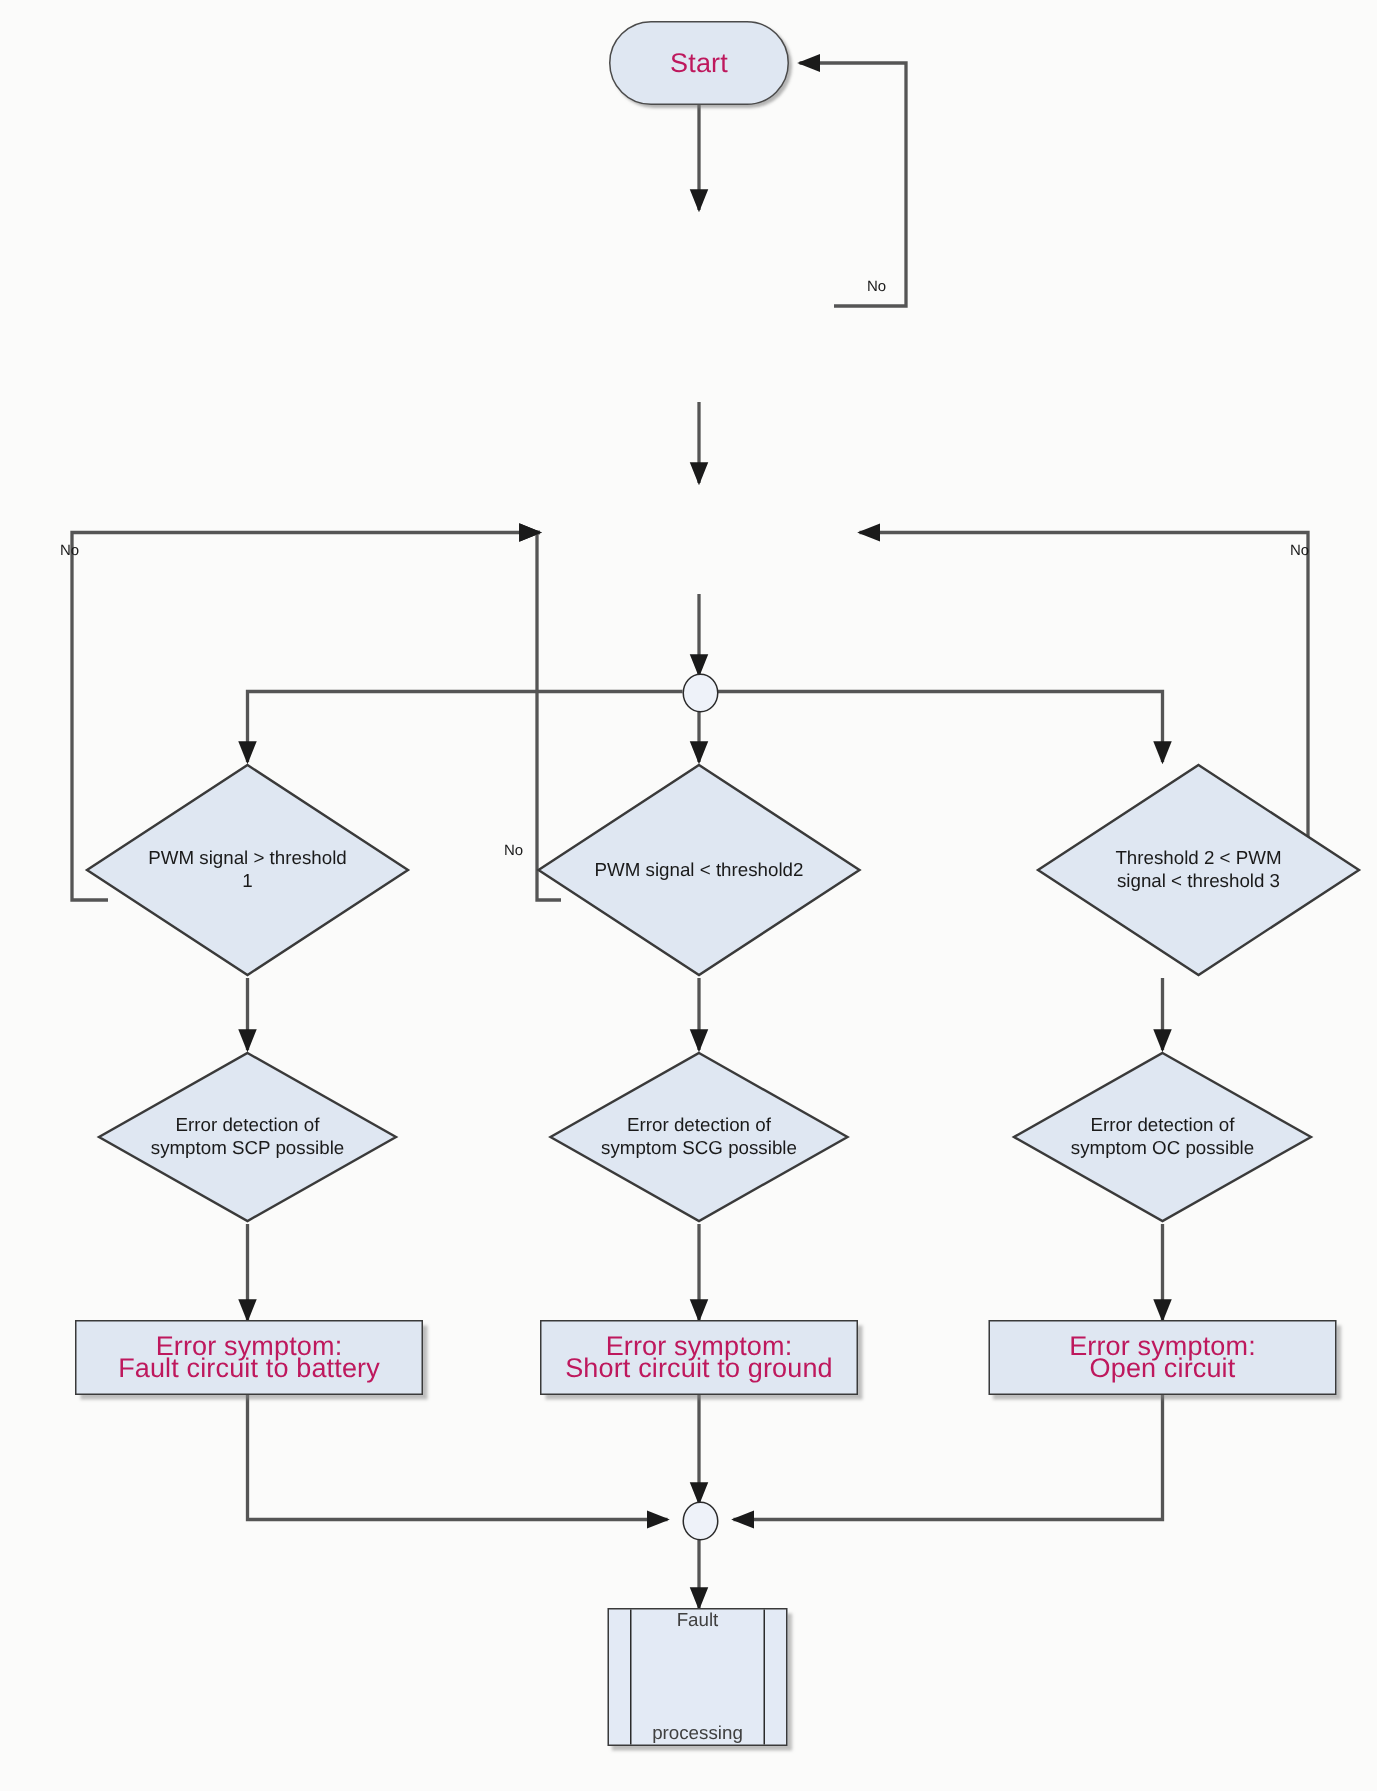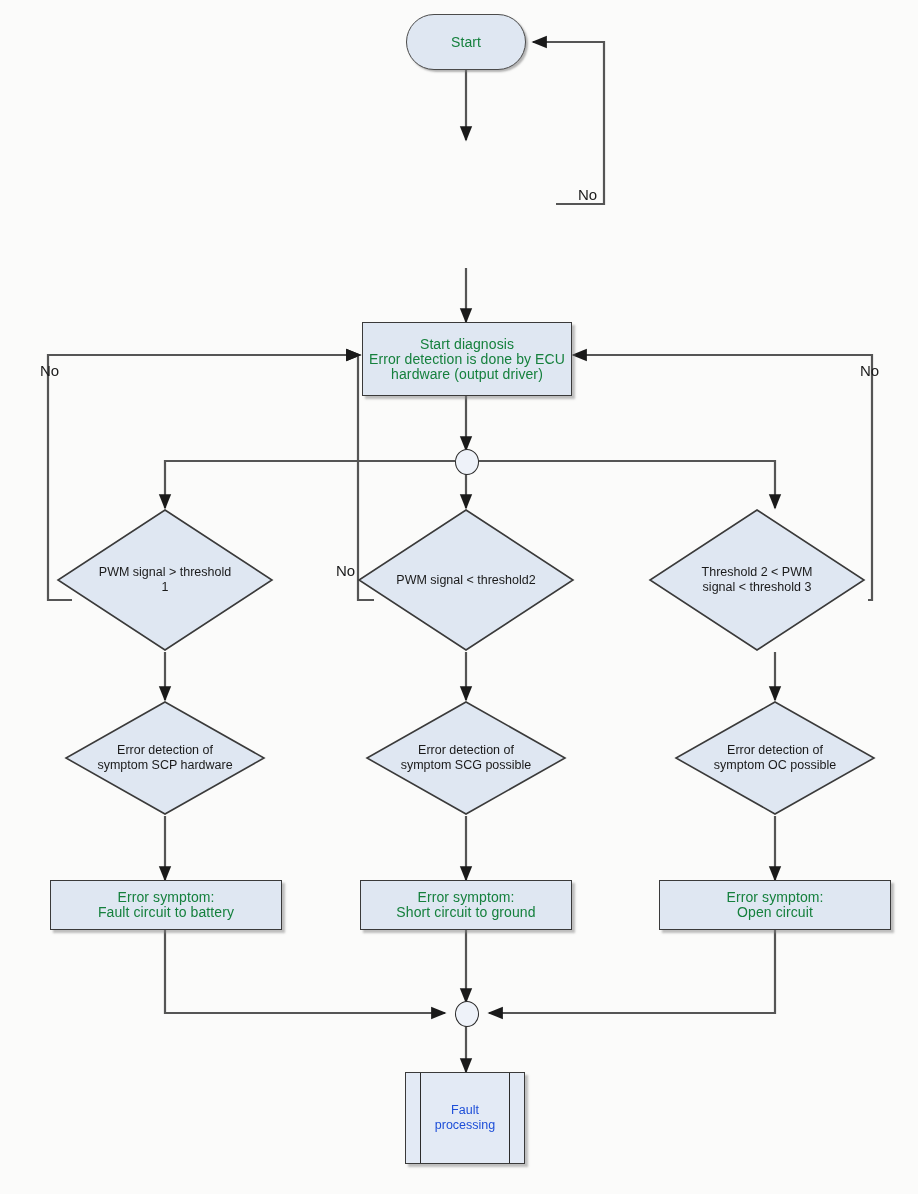--- a/index.html
+++ b/index.html
@@ -9,22 +9,22 @@
     font-family:"Liberation Sans", sans-serif;
     overflow:hidden;
   }
   #stage{position:relative;width:918px;height:1194px;}
   svg#wires{position:absolute;left:0;top:0;width:918px;height:1194px;}
   .node{
     position:absolute;
     box-sizing:border-box;
     display:flex;align-items:center;justify-content:center;
     text-align:right;
-    color:#15803d;
-    font-size:14px;
+    color:#be185d;
+    font-size:18px;
     line-height:15px;
     letter-spacing:.1px;
   }
   .terminator{
     background:#dfe7f2;
     border:1.6px solid #4b4b4b;
     border-radius:34px;
     box-shadow:2px 2px 2px rgba(120,120,120,.55);
   }
   .process{
@@ -39,34 +39,34 @@
     position:absolute;
     box-sizing:border-box;
   }
   .subroutine .bar{
     position:absolute;top:0;bottom:0;width:0;border-left:1.8px solid #2b2b2b;
   }
   .subroutine .bar.l{left:14px;}
   .subroutine .bar.r{right:14px;}
   .subroutine .sublabel{
     position:absolute;left:0;right:0;top:0;bottom:0;
-    display:flex;align-items:center;justify-content:center;text-align:center;
-    font-size:12.5px;line-height:15px;color:#1d4ed8;
+    display:flex;align-items:center;justify-content:space-between;text-align:center;
+    font-size:12.5px;line-height:15px;color:#404040;
   }
   .diamond-wrap{position:absolute;}
   .diamond-wrap svg{position:absolute;left:0;top:0;overflow:visible;}
   .diamond-label{
     position:absolute;left:0;top:0;right:0;bottom:0;
     display:flex;align-items:center;justify-content:center;
     text-align:center;font-size:12.5px;line-height:15px;color:#1a1a1a;
     pointer-events:none;
   }
   .edge-label{
     position:absolute;
-    font-size:15px;color:#1a1a1a;
+    font-size:10px;color:#1a1a1a;
     white-space:nowrap;
   }
   .junction{
     position:absolute;
     background:#eef2f9;
     border:1.6px solid #2b2b2b;
     border-radius:50%;
   }
 </style>
 </head>
@@ -115,25 +115,20 @@
       <path d="M466,1024 L466,1072" marker-end="url(#arrow)"></path>
     </g>
   </svg>
 
   <div class="node terminator" style="left:406px;top:14px;width:120px;height:56px;">
     <span>Start</span>
   </div>
 
   <div class="edge-label" style="left:578px;top:186px;">No</div>
 
-  <div class="node process" style="left:362px;top:322px;width:210px;height:74px;flex-direction:column;">
-    <span>Start diagnosis</span>
-    <span>Error detection is done by ECU</span>
-    <span>hardware (output driver)</span>
-  </div>
 
   <div class="junction" style="left:455px;top:449px;width:22px;height:24px;"></div>
 
   <div class="diamond-wrap" style="left:56px;top:508px;width:218px;height:144px;">
     <svg width="218" height="144">
       <polygon points="109,2 216,72 109,142 2,72" fill="#dfe7f2" stroke="#3a3a3a" stroke-width="1.6"></polygon>
     </svg>
     <div class="diamond-label" style="flex-direction:column;">
       <span>PWM signal &gt; threshold</span>
       <span>1</span>
@@ -145,38 +140,38 @@
     <svg width="218" height="144">
       <polygon points="109,2 216,72 109,142 2,72" fill="#dfe7f2" stroke="#3a3a3a" stroke-width="1.6"></polygon>
     </svg>
     <div class="diamond-label" style="flex-direction:row;">
       <span>PWM signal &lt; threshold</span>
       <span>2</span>
     </div>
   </div>
   <div class="edge-label" style="left:336px;top:562px;">No</div>
 
-  <div class="diamond-wrap" style="left:648px;top:508px;width:218px;height:144px;">
+  <div class="diamond-wrap" style="left:690px;top:508px;width:218px;height:144px;">
     <svg width="218" height="144">
       <polygon points="109,2 216,72 109,142 2,72" fill="#dfe7f2" stroke="#3a3a3a" stroke-width="1.6"></polygon>
     </svg>
     <div class="diamond-label" style="flex-direction:column;">
       <span>Threshold 2 &lt; PWM</span>
       <span>signal &lt; threshold 3</span>
     </div>
   </div>
   <div class="edge-label" style="left:860px;top:362px;">No</div>
 
   <div class="diamond-wrap" style="left:64px;top:700px;width:202px;height:116px;">
     <svg width="202" height="116">
       <polygon points="101,2 200,58 101,114 2,58" fill="#dfe7f2" stroke="#3a3a3a" stroke-width="1.6"></polygon>
     </svg>
     <div class="diamond-label" style="flex-direction:column;">
       <span>Error detection of</span>
-      <span>symptom SCP hardware</span>
+      <span>symptom SCP possible</span>
     </div>
   </div>
 
   <div class="diamond-wrap" style="left:365px;top:700px;width:202px;height:116px;">
     <svg width="202" height="116">
       <polygon points="101,2 200,58 101,114 2,58" fill="#dfe7f2" stroke="#3a3a3a" stroke-width="1.6"></polygon>
     </svg>
     <div class="diamond-label" style="flex-direction:column;">
       <span>Error detection of</span>
       <span>symptom SCG possible</span>

